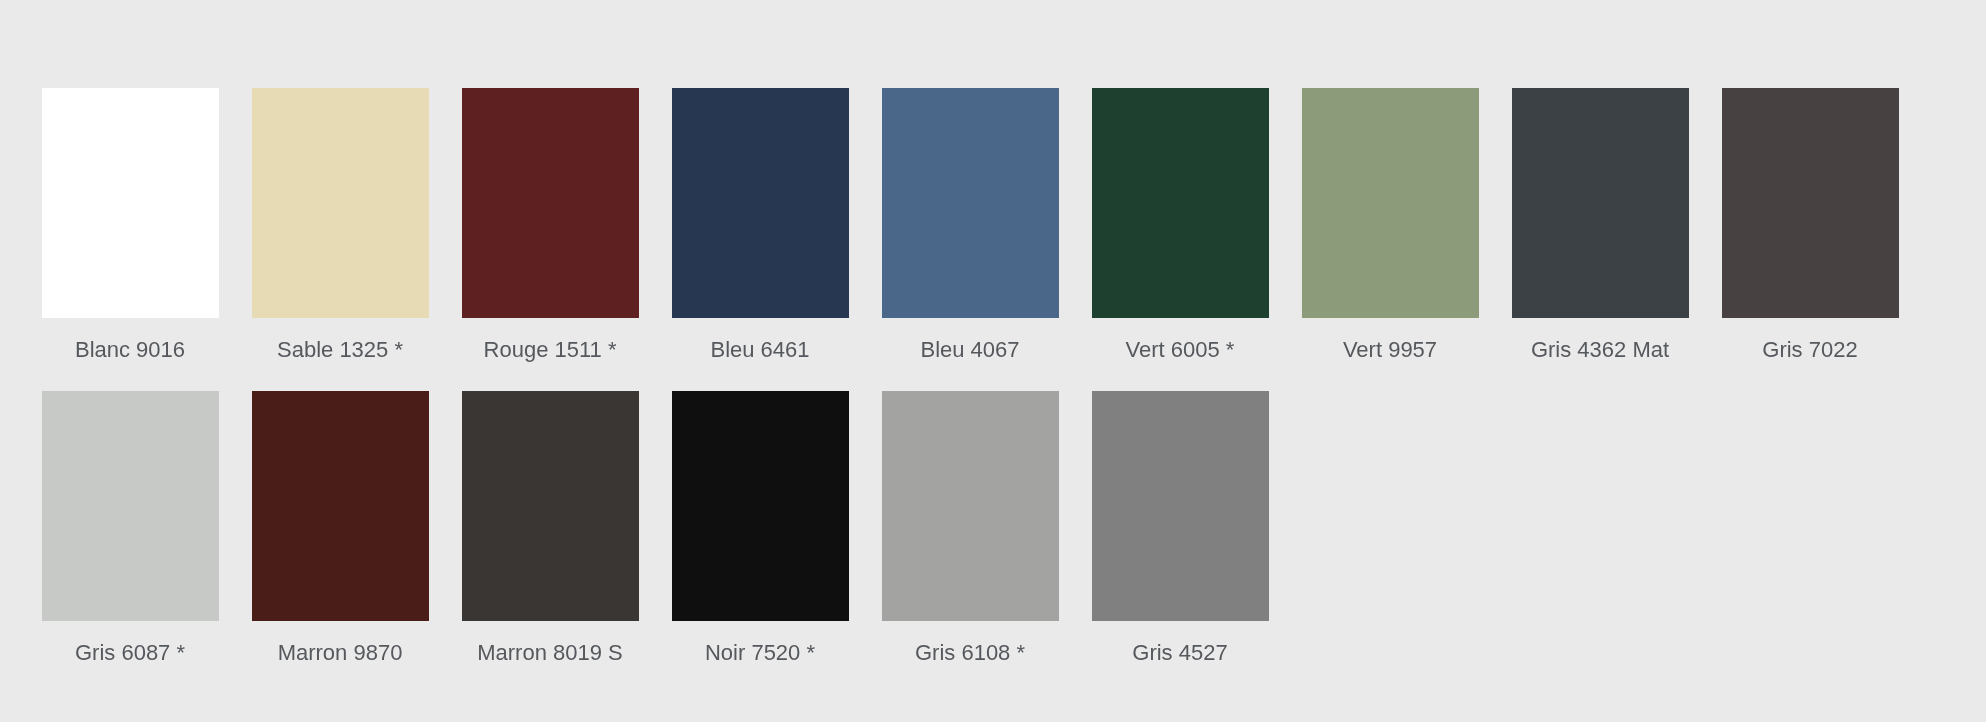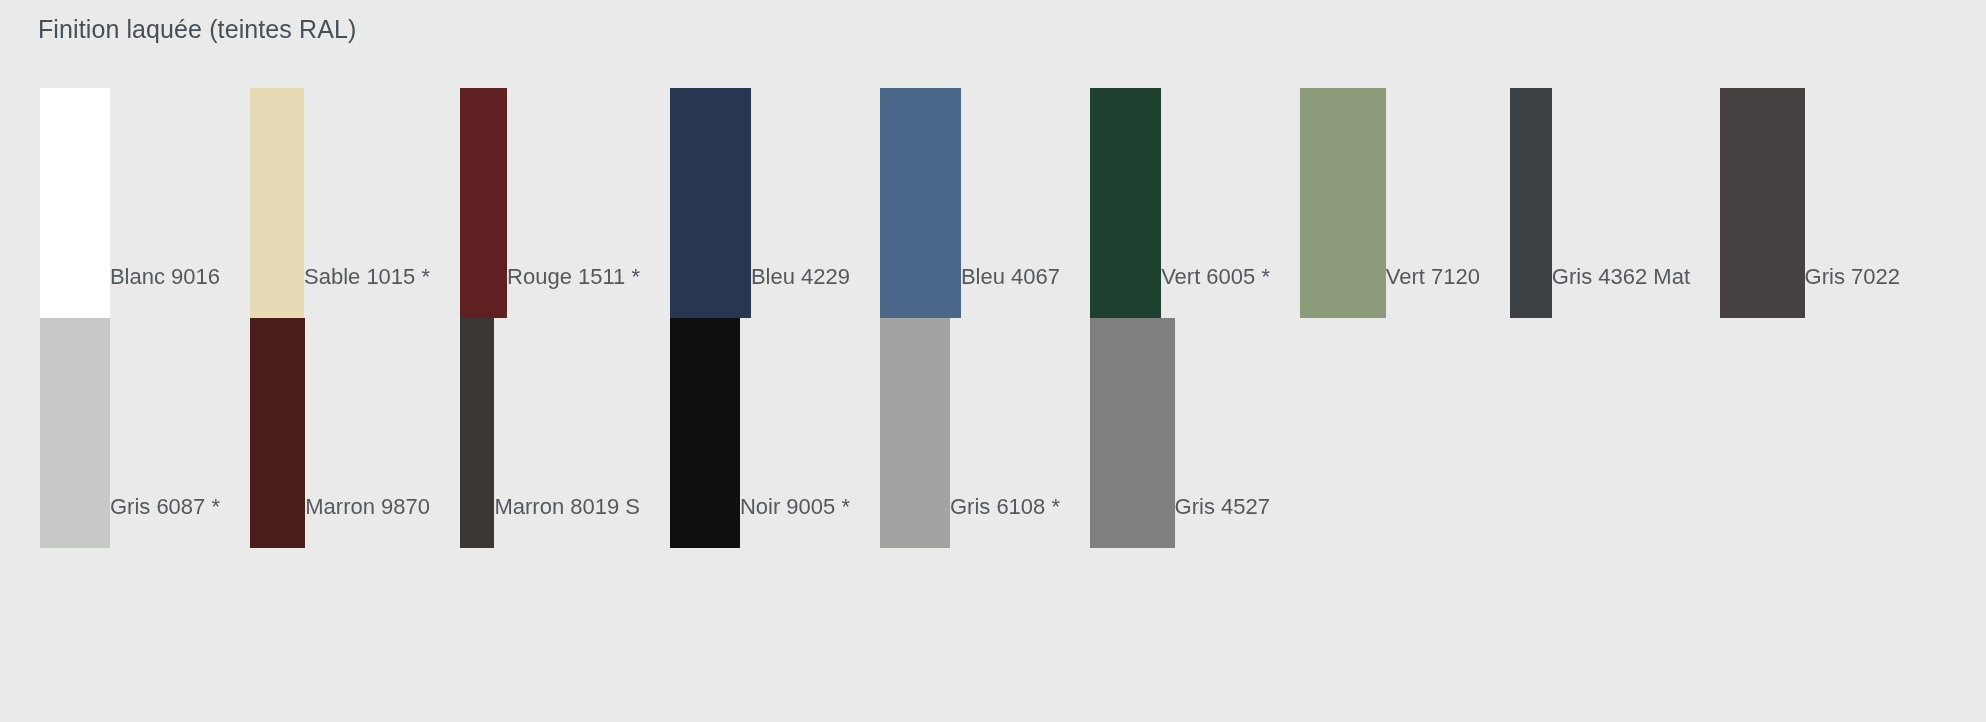--- a/index.html
+++ b/index.html
@@ -41,22 +41,22 @@
     grid-template-columns: repeat(9, 180px);
     column-gap: 30px;
     row-gap: 0px;
   }
   .swatch-row {
     display: contents;
   }
   .swatch-cell {
     width: 180px;
     display: flex;
-    flex-direction: row;
-    align-items: flex-end;
+    flex-direction: column;
+    align-items: center;
   }
   .swatch-chip {
     width: 177px;
     height: 230px;
     display: block;
   }
   .swatch-label {
     margin-top: 19px;
     margin-bottom: 28px;
     font-size: 22px;
@@ -64,63 +64,62 @@
     color: #55585c;
     text-align: center;
     white-space: nowrap;
   }
 </style>
 </head>
 <body>
 
 <div class="panel">
 
-  <div class="panel-title">Finition laquée (teintes RAL)</div>
 
   <div class="swatch-grid">
       <div class="swatch-row"><div class="swatch-cell">
           <div class="swatch-chip" style="background: rgb(255, 255, 255);"></div>
           <div class="swatch-label">Blanc 9016</div>
         </div><div class="swatch-cell">
           <div class="swatch-chip" style="background: rgb(231, 219, 181);"></div>
-          <div class="swatch-label">Sable 1015 *</div>
+          <div class="swatch-label">Sable 1325 *</div>
         </div><div class="swatch-cell">
           <div class="swatch-chip" style="background: rgb(95, 32, 34);"></div>
           <div class="swatch-label">Rouge 1511 *</div>
         </div><div class="swatch-cell">
           <div class="swatch-chip" style="background: rgb(39, 55, 82);"></div>
-          <div class="swatch-label">Bleu 4229</div>
+          <div class="swatch-label">Bleu 6461</div>
         </div><div class="swatch-cell">
           <div class="swatch-chip" style="background: rgb(74, 102, 136);"></div>
           <div class="swatch-label">Bleu 4067</div>
         </div><div class="swatch-cell">
           <div class="swatch-chip" style="background: rgb(30, 64, 47);"></div>
           <div class="swatch-label">Vert 6005 *</div>
         </div><div class="swatch-cell">
           <div class="swatch-chip" style="background: rgb(140, 155, 121);"></div>
-          <div class="swatch-label">Vert 7120</div>
+          <div class="swatch-label">Vert 9957</div>
         </div><div class="swatch-cell">
           <div class="swatch-chip" style="background: rgb(60, 65, 69);"></div>
           <div class="swatch-label">Gris 4362 Mat</div>
         </div><div class="swatch-cell">
           <div class="swatch-chip" style="background: rgb(71, 65, 66);"></div>
           <div class="swatch-label">Gris 7022</div>
         </div></div>
       <div class="swatch-row"><div class="swatch-cell">
           <div class="swatch-chip" style="background: rgb(198, 201, 197);"></div>
           <div class="swatch-label">Gris 6087 *</div>
         </div><div class="swatch-cell">
           <div class="swatch-chip" style="background: rgb(74, 29, 25);"></div>
           <div class="swatch-label">Marron 9870</div>
         </div><div class="swatch-cell">
           <div class="swatch-chip" style="background: rgb(58, 54, 52);"></div>
           <div class="swatch-label">Marron 8019 S</div>
         </div><div class="swatch-cell">
           <div class="swatch-chip" style="background: rgb(15, 15, 16);"></div>
-          <div class="swatch-label">Noir 9005 *</div>
+          <div class="swatch-label">Noir 7520 *</div>
         </div><div class="swatch-cell">
           <div class="swatch-chip" style="background: rgb(163, 163, 161);"></div>
           <div class="swatch-label">Gris 6108 *</div>
         </div><div class="swatch-cell">
           <div class="swatch-chip" style="background: rgb(128, 128, 128);"></div>
           <div class="swatch-label">Gris 4527</div>
         </div></div>
     </div>
 
 </div>

